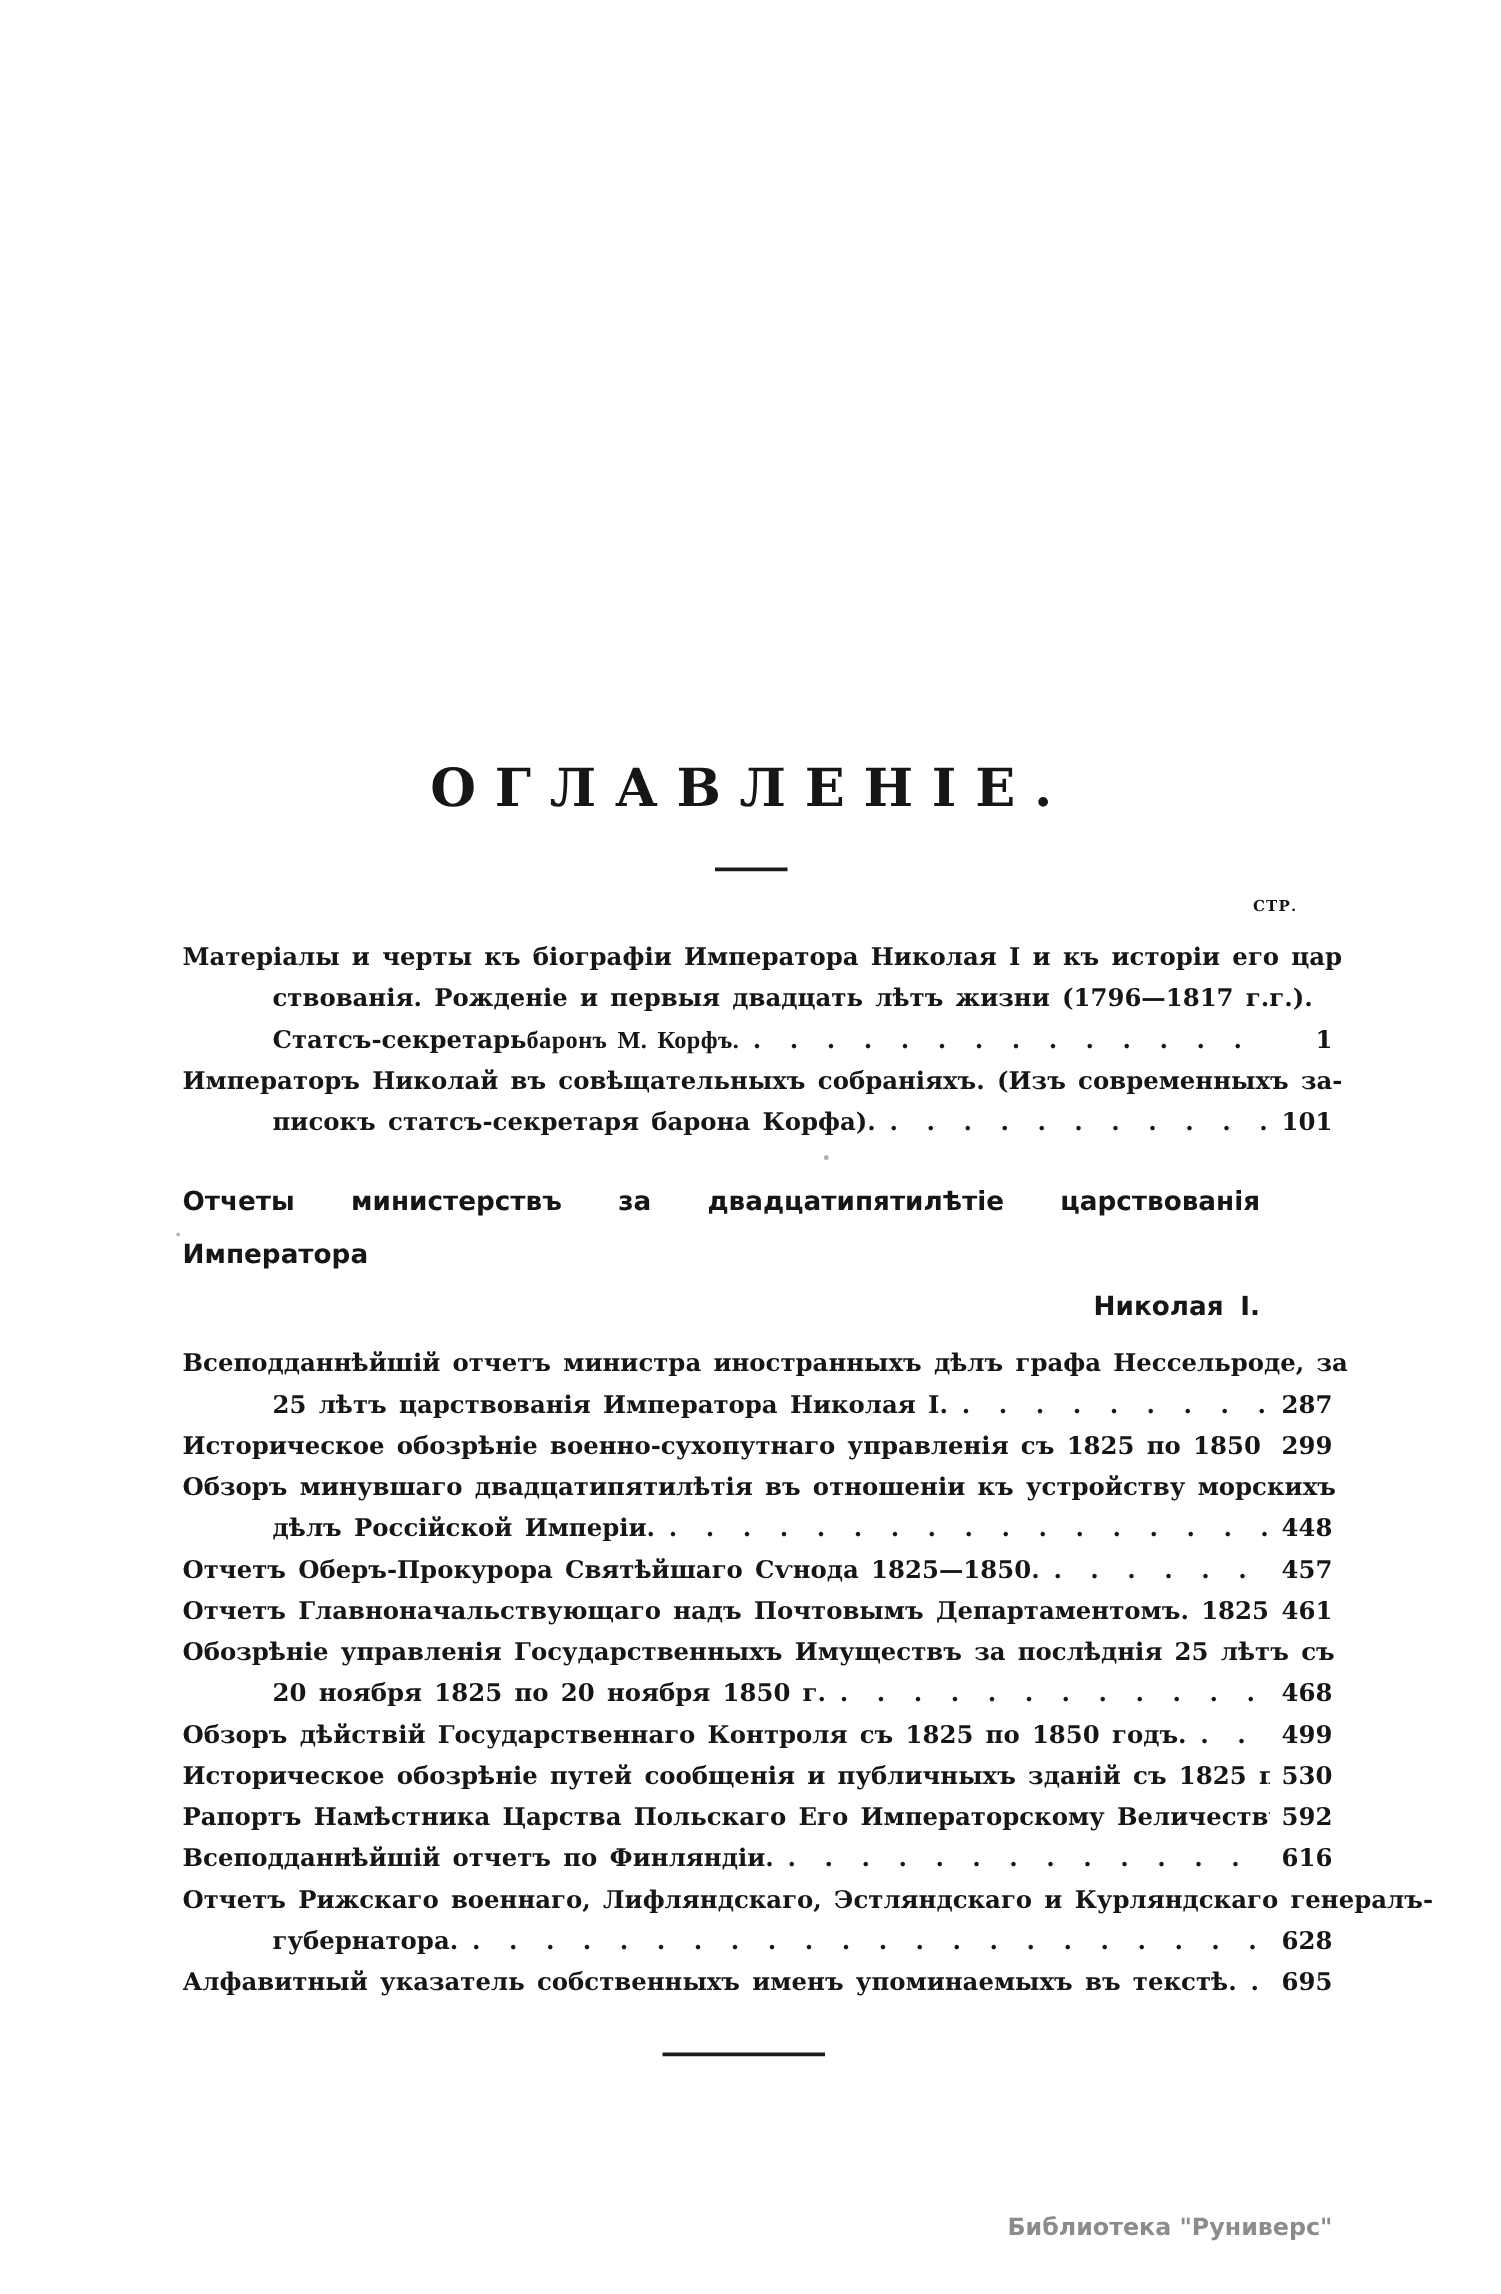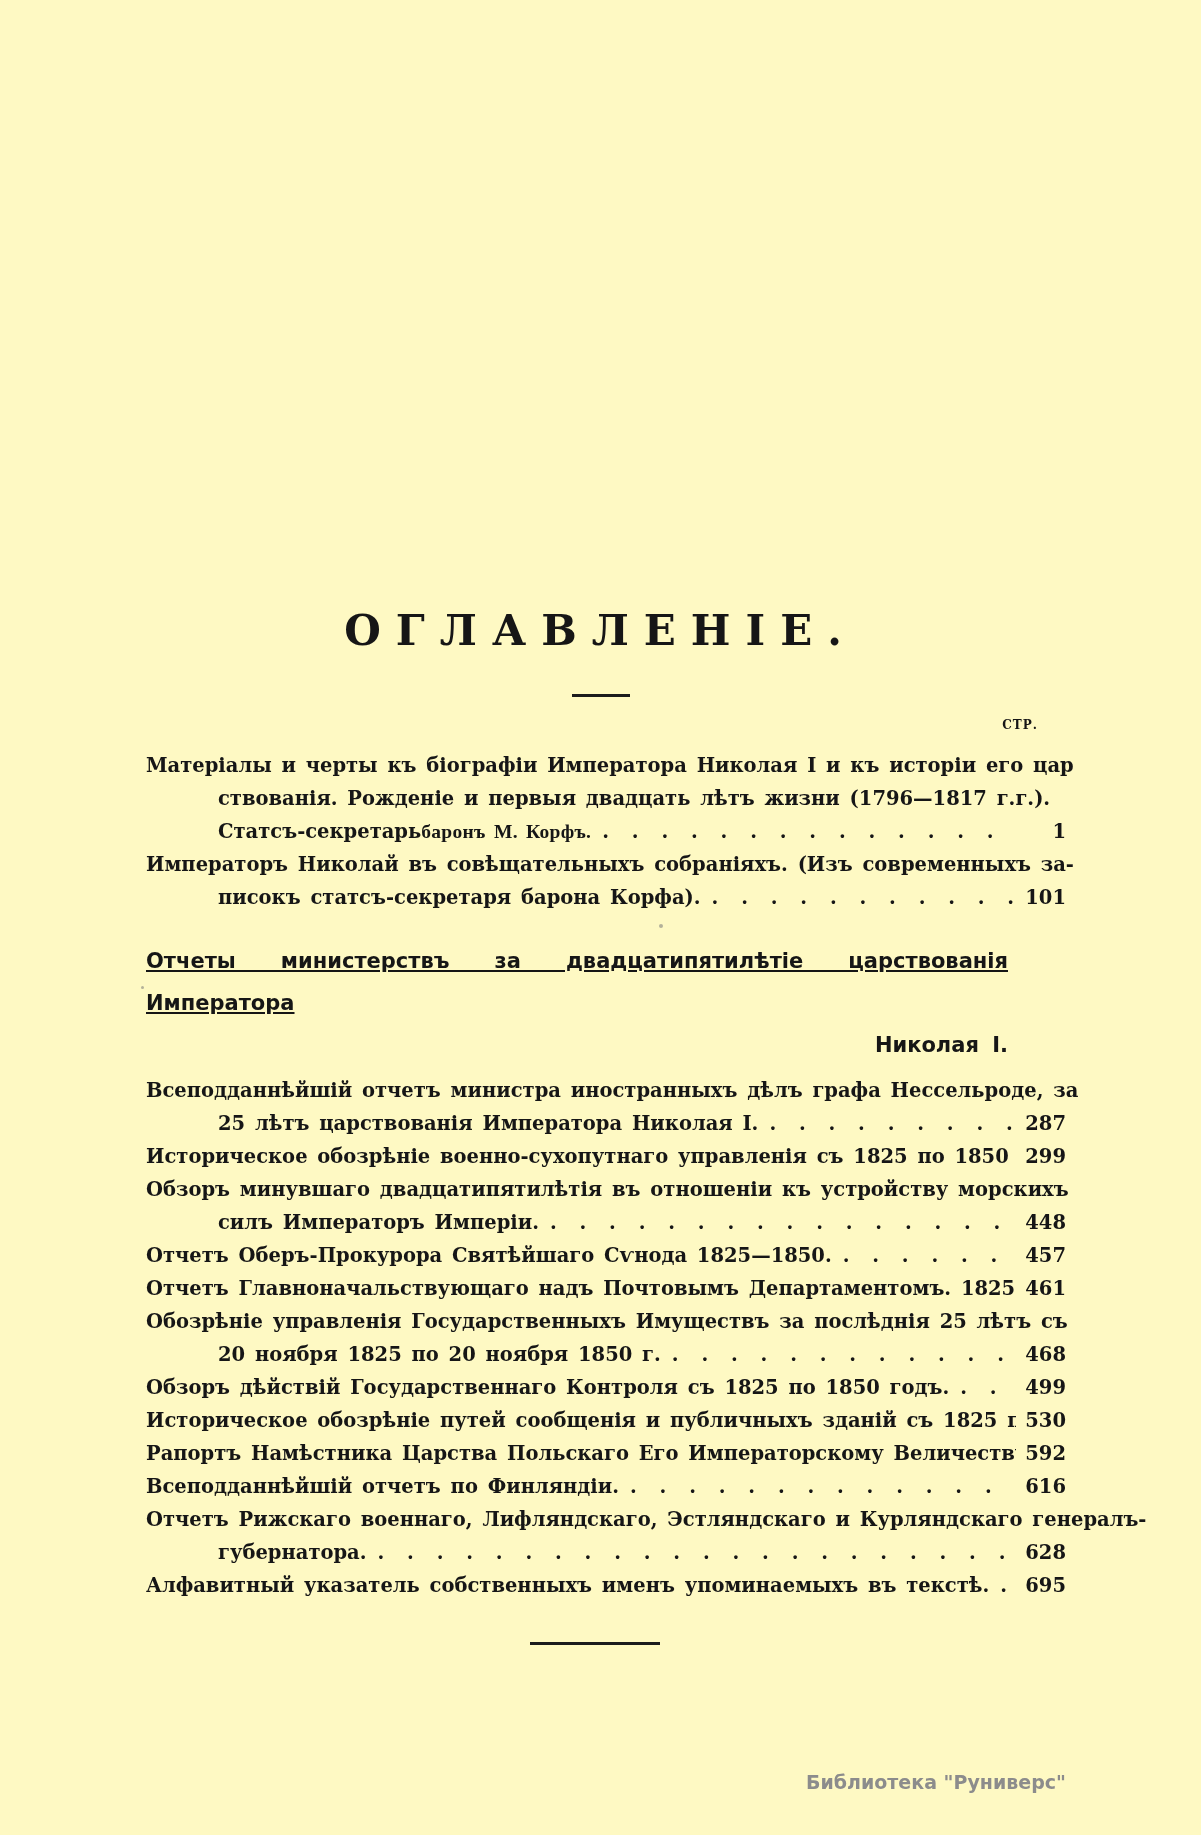--- a/index.html
+++ b/index.html
@@ -63,21 +63,20 @@
     font-family:"DejaVu Sans", sans-serif;
     font-size:21px; font-weight:700;
     word-spacing:6px;
     line-height:42px;
   }
   .section-heading .h-line1 {
     width:862px;
     text-align:justify;
     -moz-text-align-last:justify;
     text-align-last:justify;
-    text-decoration:underline;
   }
   .section-heading .h-line2 { width:862px; text-align:right; }
   .closing-divider {
     position:absolute; top:1642px; left:530px;
     width:130px; height:3px; background:#1c1c1c;
   }
   .watermark {
     position:absolute; top:1771px; left:806px;
     font-family:"DejaVu Sans", sans-serif;
     font-size:19px; font-weight:700;
@@ -85,21 +84,21 @@
   }
   .speck {
     position:absolute; background:#777; border-radius:50%; opacity:.55;
   }
   .speck.s1 { top:924px; left:659px; width:4px; height:4px; }
   .speck.s2 { top:986px; left:141px; width:3px; height:3px; }
 </style>
 </head>
 <body>
 
-<div class="page" style="background: #fef9c3; color: rgb(22, 22, 22);">
+<div class="page" style="background: #ffffff; color: rgb(22, 22, 22);">
 
   <div class="doc-title">ОГЛАВЛЕНІЕ.</div>
 
   <div class="title-divider"></div>
 
   <div class="col-header">СТР.</div>
 
   <div class="toc">
     <div id="toc-top">
         <div class="line justify-line">
@@ -140,21 +139,21 @@
   </div>
         <div class="line">
     <span class="t">Историческое обозрѣніе военно-сухопутнаго управленія съ 1825 по 1850 годъ.</span>
           <span class="mid"></span>
           <span class="pg">299</span>
   </div>
         <div class="line justify-line">
     <span class="t">Обзоръ минувшаго двадцатипятилѣтія въ отношеніи къ устройству морскихъ</span>
   </div>
         <div class="line indent">
-    <span class="t">силъ Императоръ Имперіи.</span>
+    <span class="t">дѣлъ Россійской Имперіи.</span>
           <span class="mid"><span class="dots">. . . . . . . . . . . . . . . . . . . .</span></span>
           <span class="pg">448</span>
   </div>
         <div class="line">
     <span class="t">Отчетъ Оберъ-Прокурора Святѣйшаго Сѵнода 1825—1850.</span>
           <span class="mid"><span class="dots">. . . . . . . . .</span></span>
           <span class="pg">457</span>
   </div>
         <div class="line">
     <span class="t">Отчетъ Главноначальствующаго надъ Почтовымъ Департаментомъ. 1825—1850.</span>

